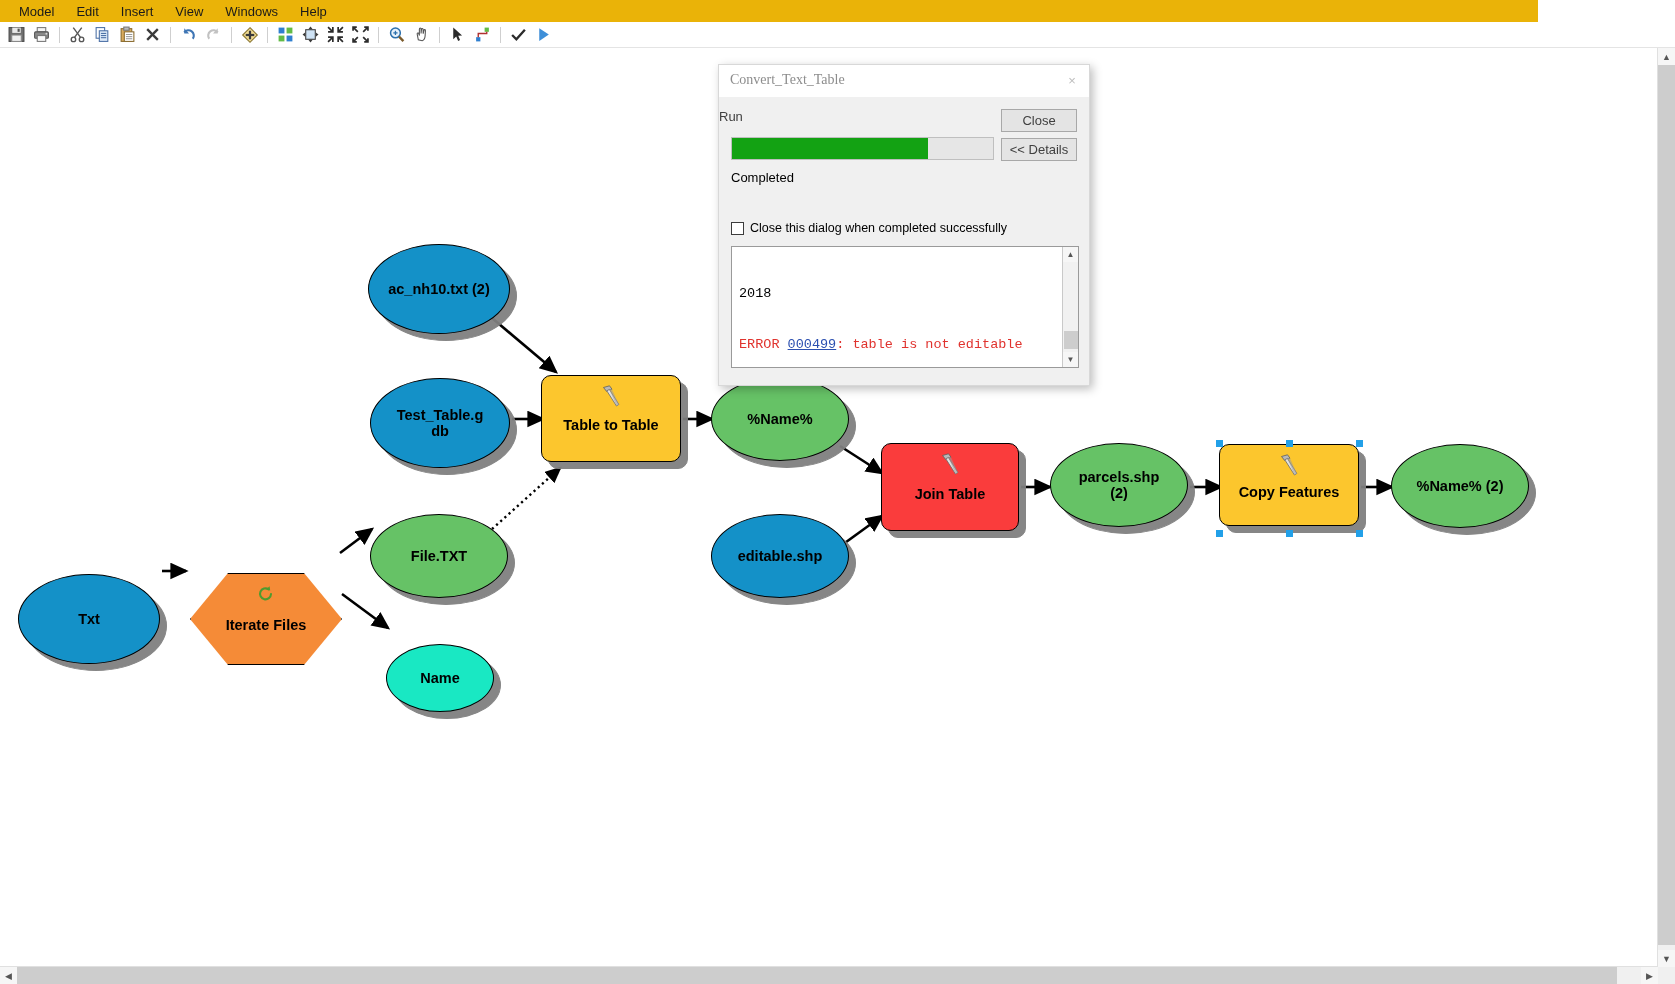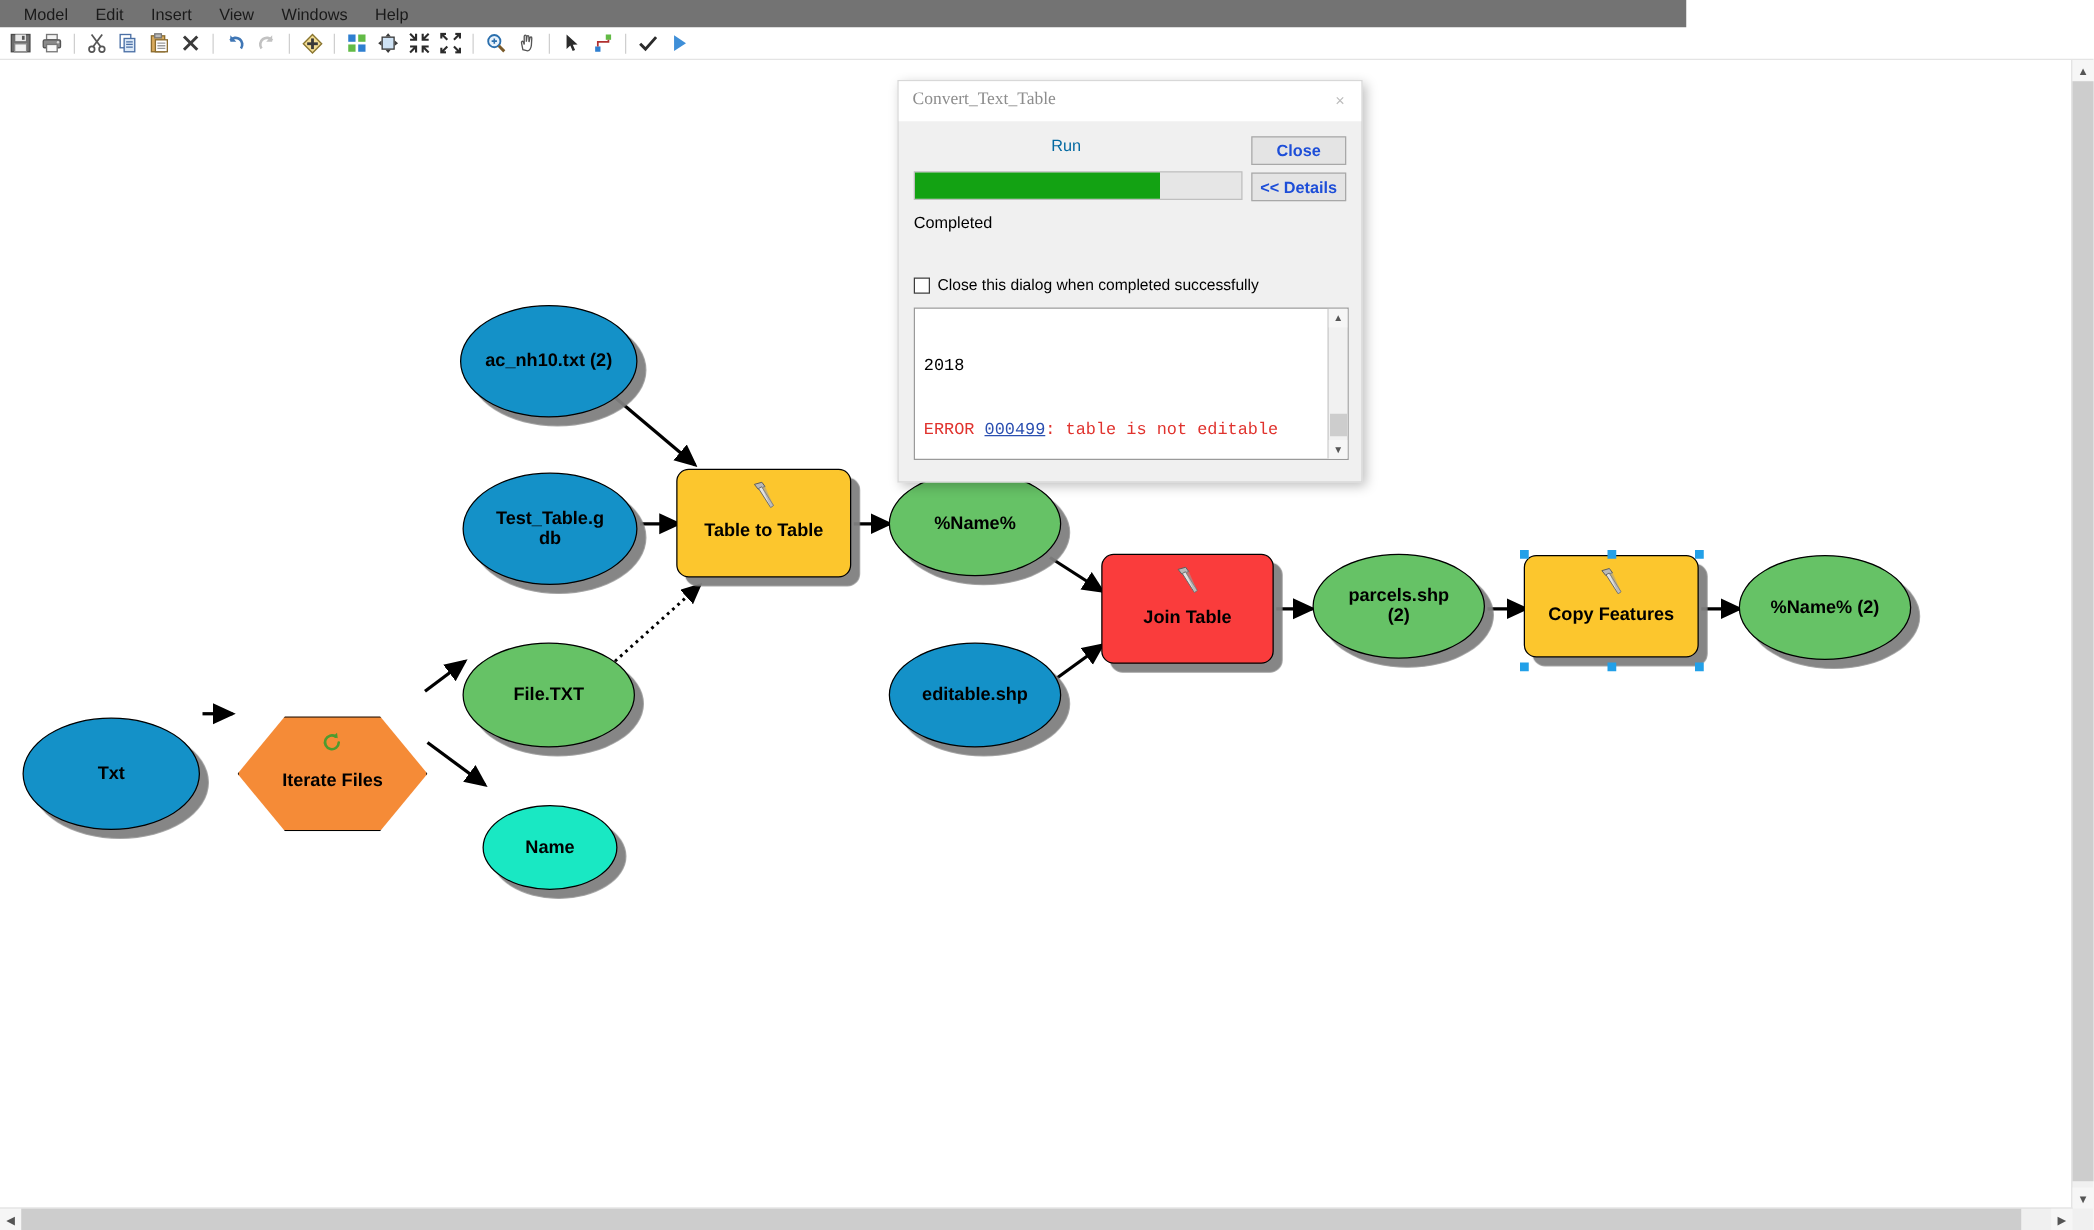--- a/index.html
+++ b/index.html
@@ -11,22 +11,22 @@
   }
   #app {
     position: relative;
     width: 1675px; height: 984px;
     background: #ffffff;
   }
 
   
   .menubar {
     position: absolute; left: 0; top: 0;
-    width: 1349px; height: 22px;
-    background: #737373;
+    width: 1538px; height: 22px;
+    background: #eab308;
     display: flex; align-items: center;
     padding-left: 8px;
     box-sizing: border-box;
     text-align: right;
   }
   .menu-item {
     font-size: 13px; color: #1a1a1a;
     padding: 2px 11px;
     cursor: default; white-space: nowrap;
   }
@@ -197,21 +197,21 @@
   }
   .dlg-title .x {
     position: absolute; right: 4px; top: 4px;
     width: 26px; height: 22px;
     display: flex; align-items: center; justify-content: center;
     font-size: 13px; color: #bdbdbd;
   }
   .dlg-body { position: absolute; left: 0; top: 32px; width: 100%; height: 290px; }
   .run-lbl {
     position: absolute; left: 0; top: 12px; width: 268px;
-    text-align: center; font-size: 13px; color: #0369a1;
+    text-align: left; font-size: 13px; color: #404040;
   }
   .progress-outer {
     position: absolute; left: 12px; top: 40px;
     width: 263px; height: 23px;
     background: #e6e6e6;
     border: 1px solid #bfbfbf;
     box-sizing: border-box;
   }
   .progress-fill {
     height: 100%;
@@ -219,25 +219,24 @@
   }
   .status-lbl {
     position: absolute; left: 12px; top: 73px;
     font-size: 13px; color: #000;
   }
   .btn {
     position: absolute;
     width: 76px; height: 23px;
     background: #e4e4e4;
     border: 1px solid #a8a8a8;
-    font-size: 13px; color: #1d4ed8;
+    font-size: 13px; color: #404040;
     display: flex; align-items: center; justify-content: center;
     cursor: default;
     box-sizing: border-box;
-    font-weight: bold;
   }
   .btn-close { right: 12px; top: 12px; }
   .btn-details { right: 12px; top: 41px; }
   .chk-row {
     position: absolute; left: 12px; top: 124px;
     display: flex; align-items: center; gap: 6px;
     font-size: 12.5px; color: #000;
   }
   .chkbox {
     width: 13px; height: 13px;

